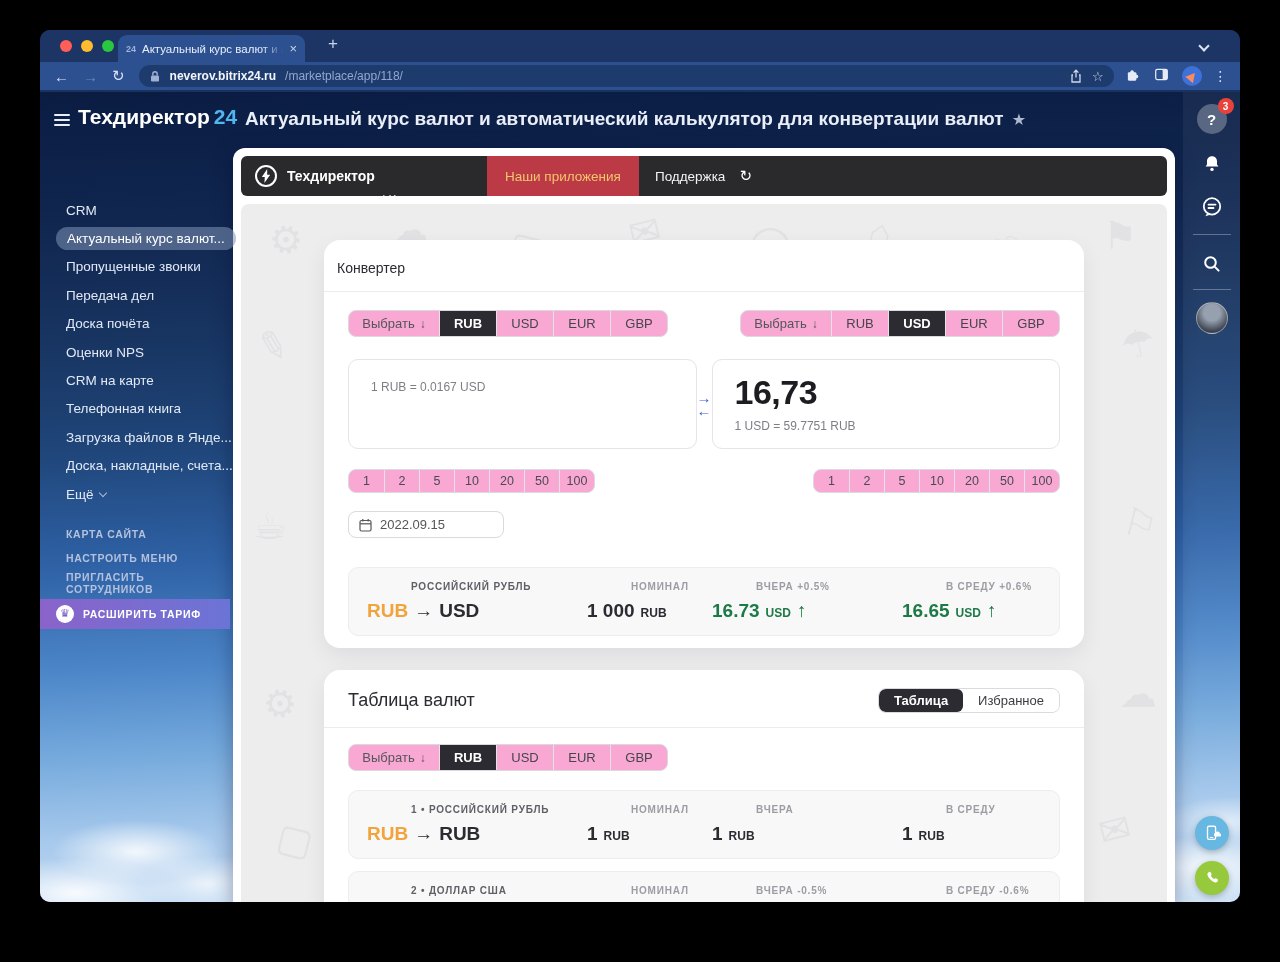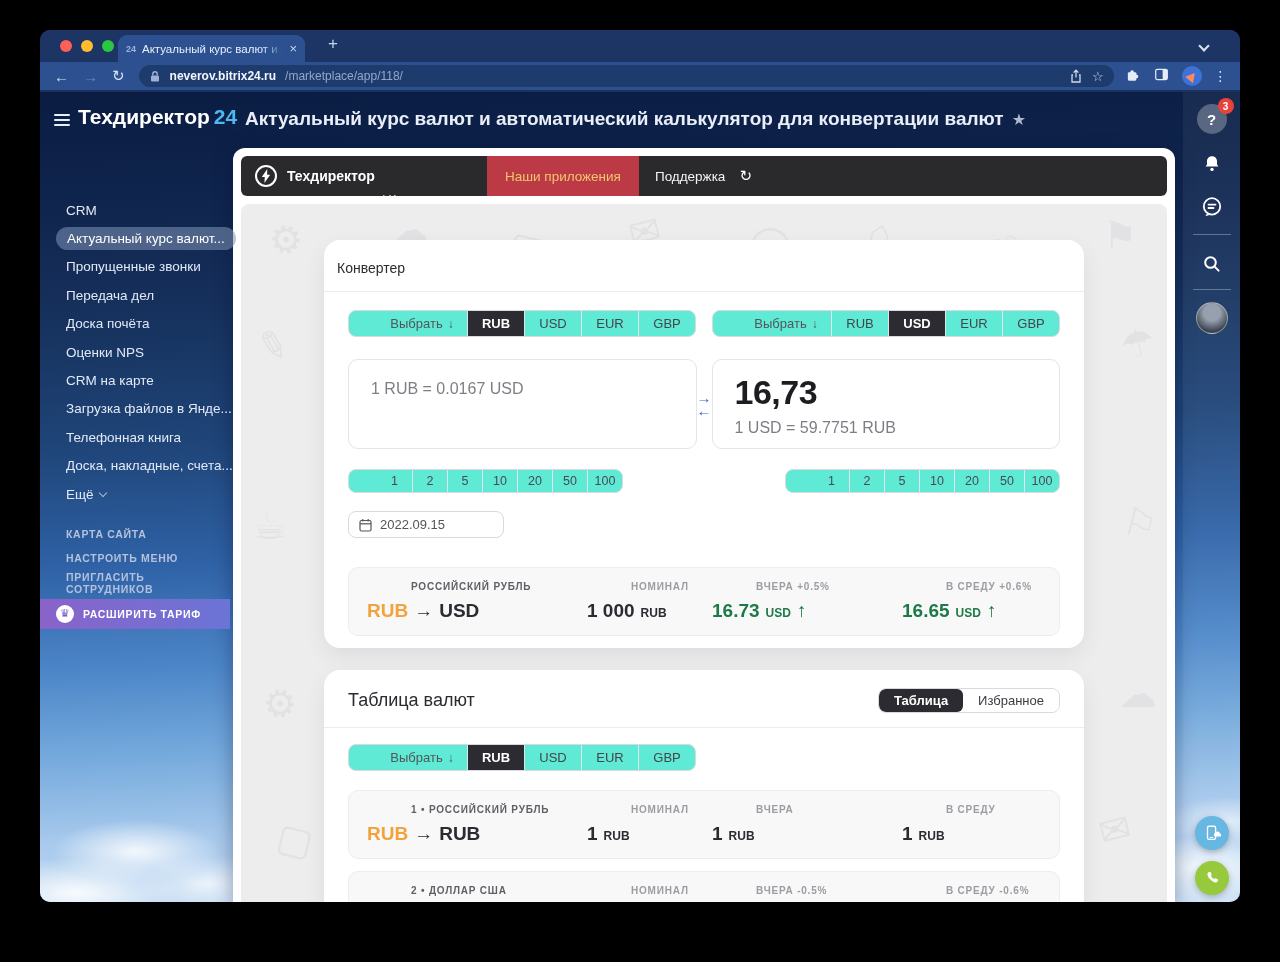--- a/index.html
+++ b/index.html
@@ -127,35 +127,35 @@
   .decor span { position:absolute; font-size:38px; color:#e2e2e5; user-select:none; }
 
   .card { position:relative; width:760px; margin:0 auto; background:#fff;
     border-radius:16px; box-shadow:0 8px 22px rgba(20,20,30,.07); z-index:1; }
   .converter { margin-top:36px; padding:0 0 12px 0; }
   .card-head { padding:20px 13px 15px; font-size:14px; color:#2b2b31;
     border-bottom:1px solid #ececef; }
   .card-body { padding:0 24px; }
 
   .selector-row { display:flex; justify-content:space-between; margin-top:18px; }
-  .segmented { display:inline-flex; background:#5eead4; border:1px solid #d9d9de;
-    border-radius:8px; overflow:hidden; font-size:13px; color:#45454b;padding-left:28px; }
+  .segmented { display:inline-flex; background:#f9a8d4; border:1px solid #d9d9de;
+    border-radius:8px; overflow:hidden; font-size:13px; color:#45454b; }
   .seg { padding:5px 0; text-align:center; border-left:1px solid #e4e4e8; cursor:pointer;
     display:flex; align-items:center; justify-content:center; gap:5px; }
   .seg:first-child { border-left:none; }
   .seg.active { background:#2b2b31; color:#fff; font-weight:bold; }
   .currency-select .seg.sel-label { width:90px; color:#55555a; }
   .currency-select .seg.cur { width:57px; }
   .dd-arrow { font-size:12px; color:#55555a; }
 
   .amount-row { display:flex; align-items:center; justify-content:space-between; margin-top:22px; }
   .amount-box { width:360px; height:90px; border:1px solid #e4e4e9; border-radius:10px;
     padding:13px 22px; background:#fff; cursor:text; }
   .amount { font-size:34px; font-weight:600; color:#1c1c21; letter-spacing:-.5px; }
-  .rate-note { margin-top:7px; font-size:16px; color:#7e7e85; }
+  .rate-note { margin-top:7px; font-size:12px; color:#7e7e85; }
   .swap { display:flex; flex-direction:column; align-items:center; color:#3f5fd8;
     font-size:15px; line-height:13px; font-weight:bold; cursor:pointer; }
 
   .mult-row { display:flex; justify-content:space-between; margin-top:20px; }
   .mult .seg { width:35px; font-size:12.5px; color:#4a4a50; padding:4px 0; }
   .mult { margin-right:513px0; }
 
   .date-row { margin-top:18px; }
   .date-input { display:inline-flex; align-items:center; gap:8px; width:156px; height:27px;
     border:1px solid #d9d9de; border-radius:8px; padding:0 10px; font-size:13px;
@@ -269,22 +269,22 @@
       <ul class="menu">
         <li>CRM</li>
         <li class="active">
             <span class="pill">Актуальный курс валют...</span>
           </li>
         <li>Пропущенные звонки</li>
         <li>Передача дел</li>
         <li>Доска почёта</li>
         <li>Оценки NPS</li>
         <li>CRM на карте</li>
+        <li>Телефонная книга</li>
         <li>Загрузка файлов в Янде...</li>
-        <li>Телефонная книга</li>
         <li>Доска, накладные, счета...</li>
         <li>
             <span>Ещё</span>
             <i class="more-chevron"></i>
           </li>
       </ul>
       <div class="caps-links">
         <div>КАРТА САЙТА</div>
         <div>НАСТРОИТЬ МЕНЮ</div>
         <div>ПРИГЛАСИТЬ СОТРУДНИКОВ</div>

